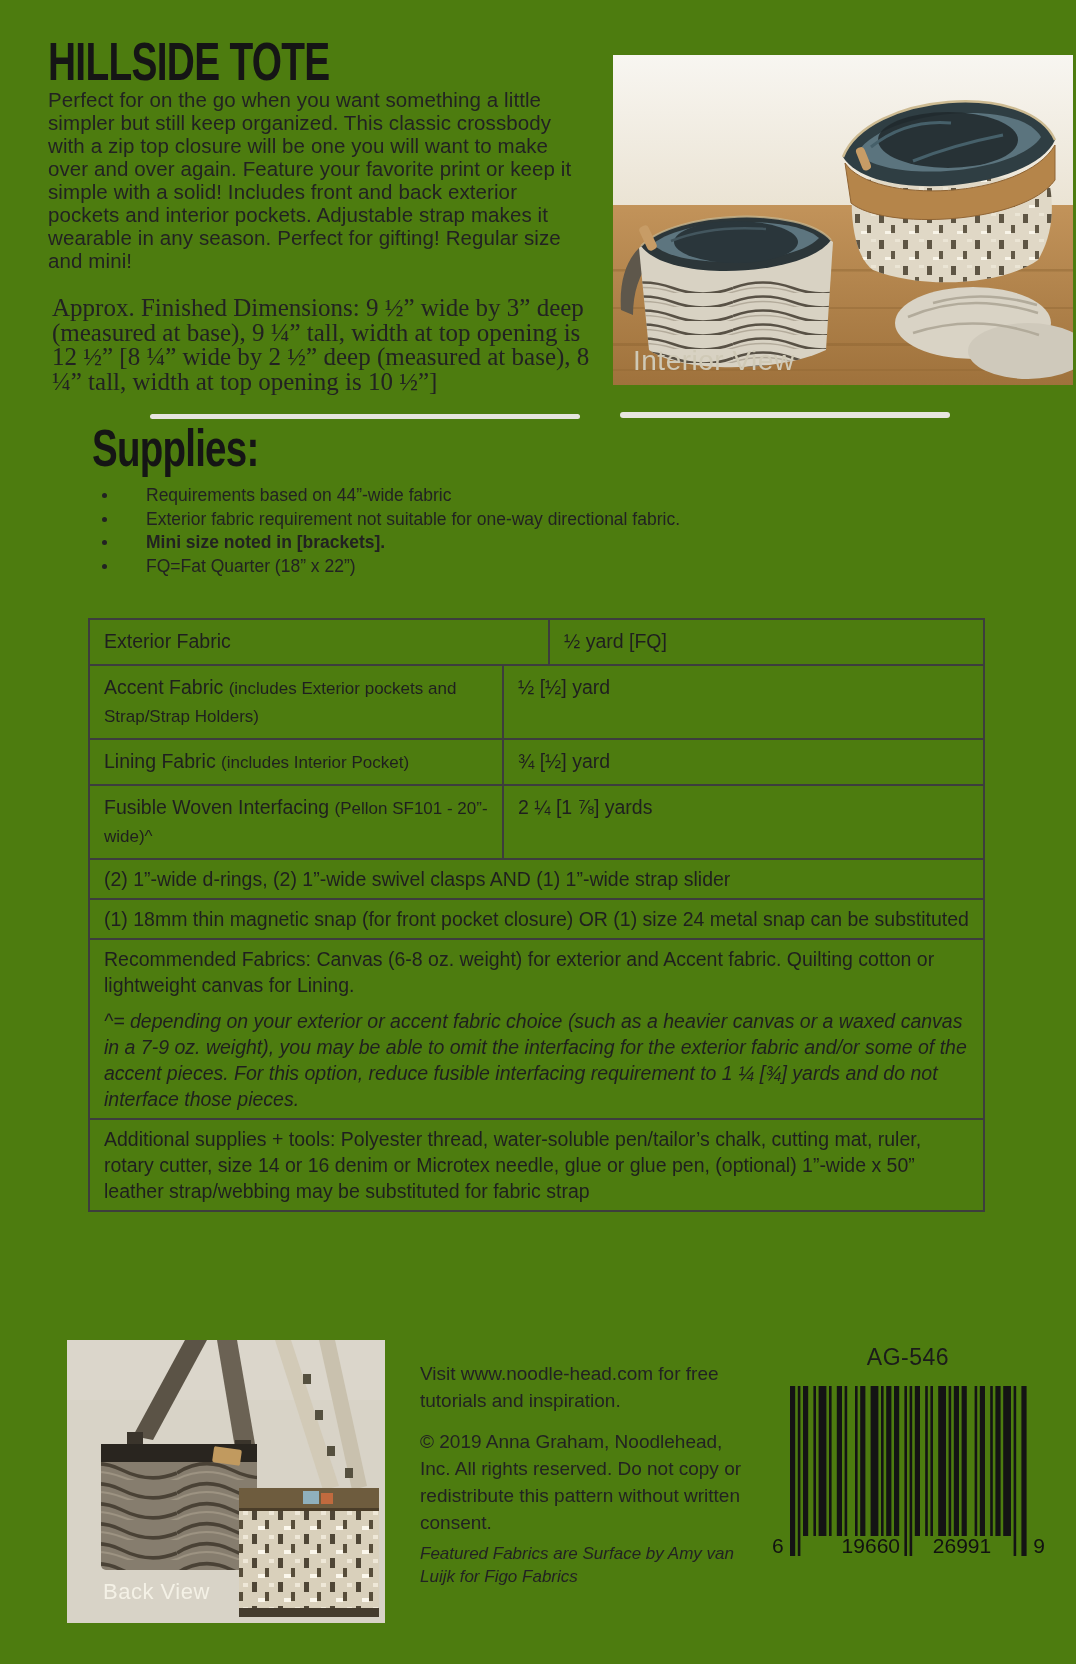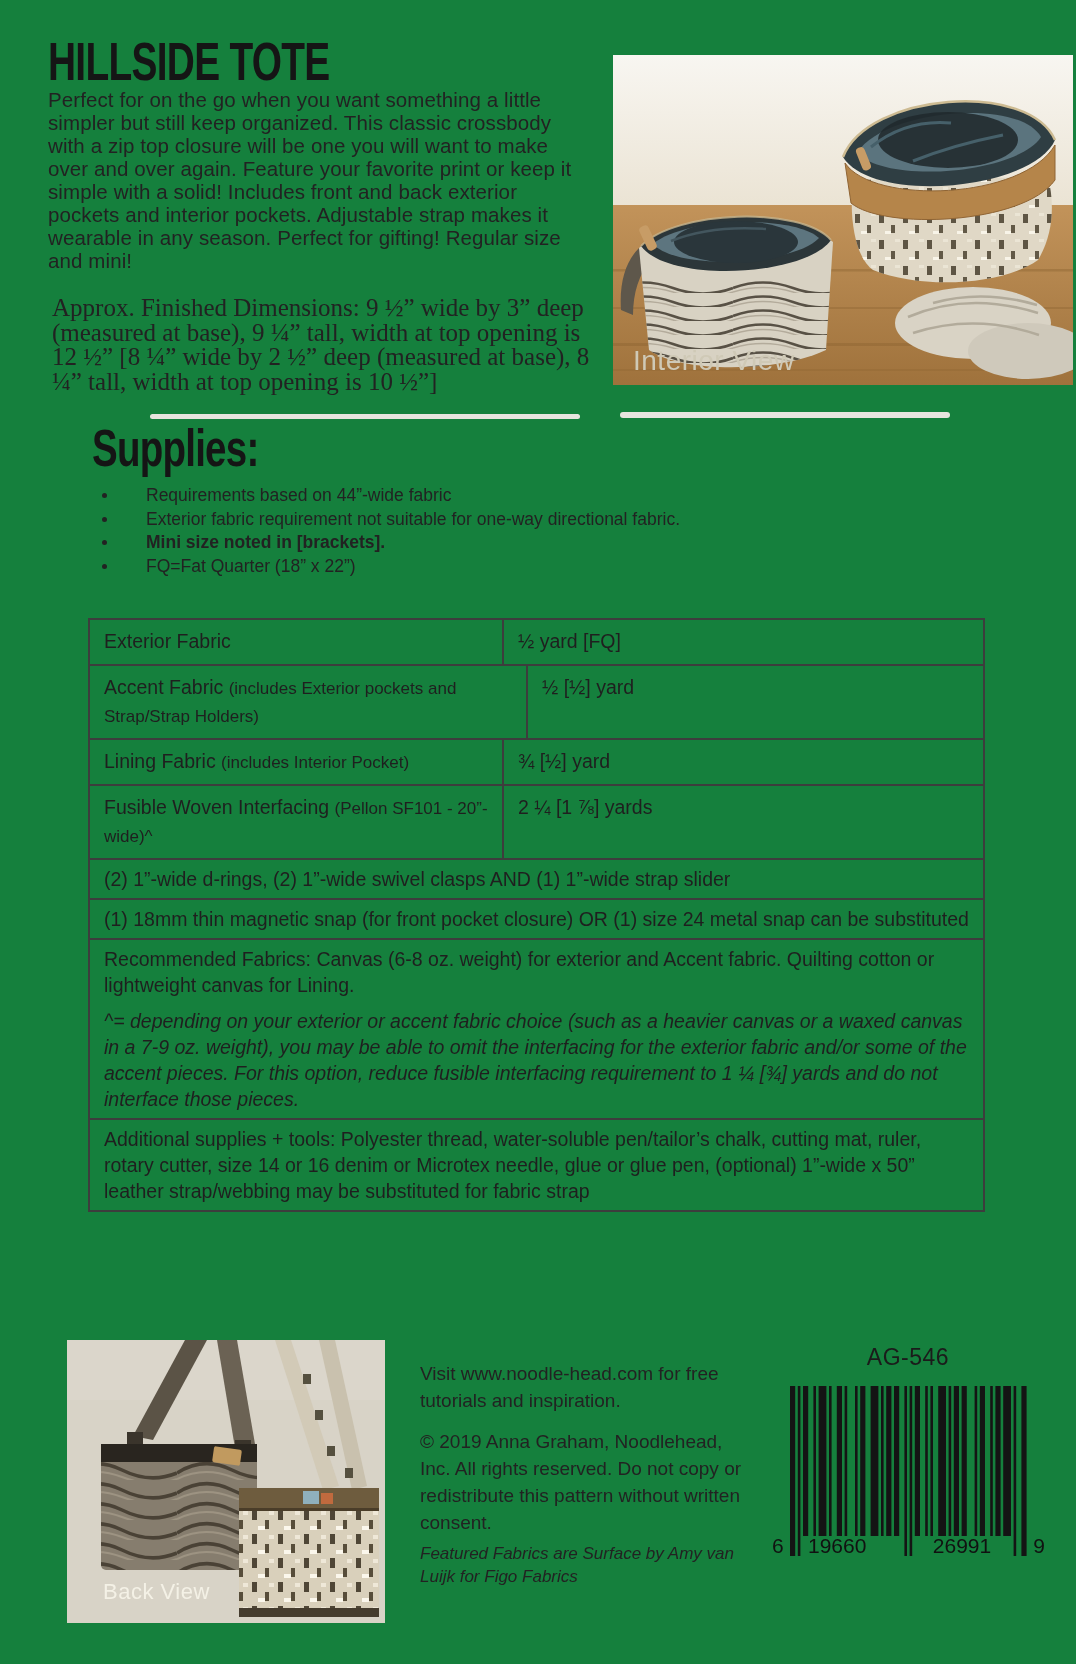--- a/index.html
+++ b/index.html
@@ -1,18 +1,18 @@
 <!DOCTYPE html>
 <html><head>
 <meta charset="utf-8">
 <style>
   html,body{margin:0;padding:0;background:#e9e7e2;}
   .page{
     position:relative;width:1076px;height:1664px;margin:0 auto;
-    background:#15803d;color:#1c1c1c;overflow:hidden;
+    background:#4d7c0f;color:#1c1c1c;overflow:hidden;
     font-family:"Liberation Sans", sans-serif;
   }
   
   .title{
     position:absolute;left:48px;top:30px;margin:0;
     font-size:54px;font-weight:700;letter-spacing:-1px;white-space:nowrap;
     transform:scaleX(.72);transform-origin:0 50%;color:#151515;
   }
   .intro{
     position:absolute;left:48px;top:88px;width:540px;margin:0;
@@ -43,40 +43,40 @@
   .bullets .dot{
     position:absolute;left:2px;top:9px;width:5px;height:5px;border-radius:50%;background:#222;
   }
   .bullets .bb{font-weight:700;}
   
   .tbl{
     position:absolute;left:88px;top:618px;width:897px;box-sizing:border-box;
     border:2.5px solid #3d3d3d;font-size:19.5px;line-height:26px;color:#1f1f1f;
   }
   .trow{display:flex;border-top:2px solid #3d3d3d;}
-  .trow:first-child{border-top:none;}
+  .trow:first-child{border-top:none;gap:46px;}
   .c1{width:412px;box-sizing:border-box;padding:8px 14px;}
   .c2{flex:1;box-sizing:border-box;padding:8px 14px;border-left:2px solid #3d3d3d;}
   .note{font-size:17px;}
   .tfull{border-top:2px solid #3d3d3d;padding:6px 14px;}
   .tfull p{margin:0;}
   .tfull .sp{margin-top:10px;font-style:italic;}
-  .minh72{min-height:72px;gap:24px;} .minh60{min-height:60px;}
+  .minh72{min-height:72px;} .minh60{min-height:60px;}
   
   .back-photo{left:67px;top:1340px;width:318px;height:283px;}
   .back-photo .photo-label{left:36px;bottom:18px;color:#f4f1e6;font-size:22px;}
   .ftext{position:absolute;left:420px;width:330px;margin:0;font-size:19px;line-height:27px;color:#222;}
   .visit{top:1360px;}
   .copyright{top:1428px;}
   .featured{top:1542px;font-size:17px;line-height:23px;font-style:italic;width:340px;}
   .sku{position:absolute;left:788px;top:1344px;width:240px;text-align:center;
        font-size:23px;letter-spacing:.5px;color:#1b1b1b;}
   .barcode{position:absolute;left:790px;top:1386px;width:237px;height:190px;}
   .bc-digit{position:absolute;top:148px;font-size:21px;color:#111;}
-  .bc-d6{left:-18px;} .bc-g1{left:18px;width:92px;text-align:left;}
+  .bc-d6{left:-18px;} .bc-g1{left:18px;width:92px;text-align:right;}
   .bc-g2{left:126px;width:92px;text-align:center;} .bc-d9{right:-18px;}
   
   .smudge{position:absolute;background:#e7e5df;border-radius:3px;}
 </style>
 </head>
 <body>
 
 <div class="page">
 
   <h1 class="title">HILLSIDE TOTE</h1>

